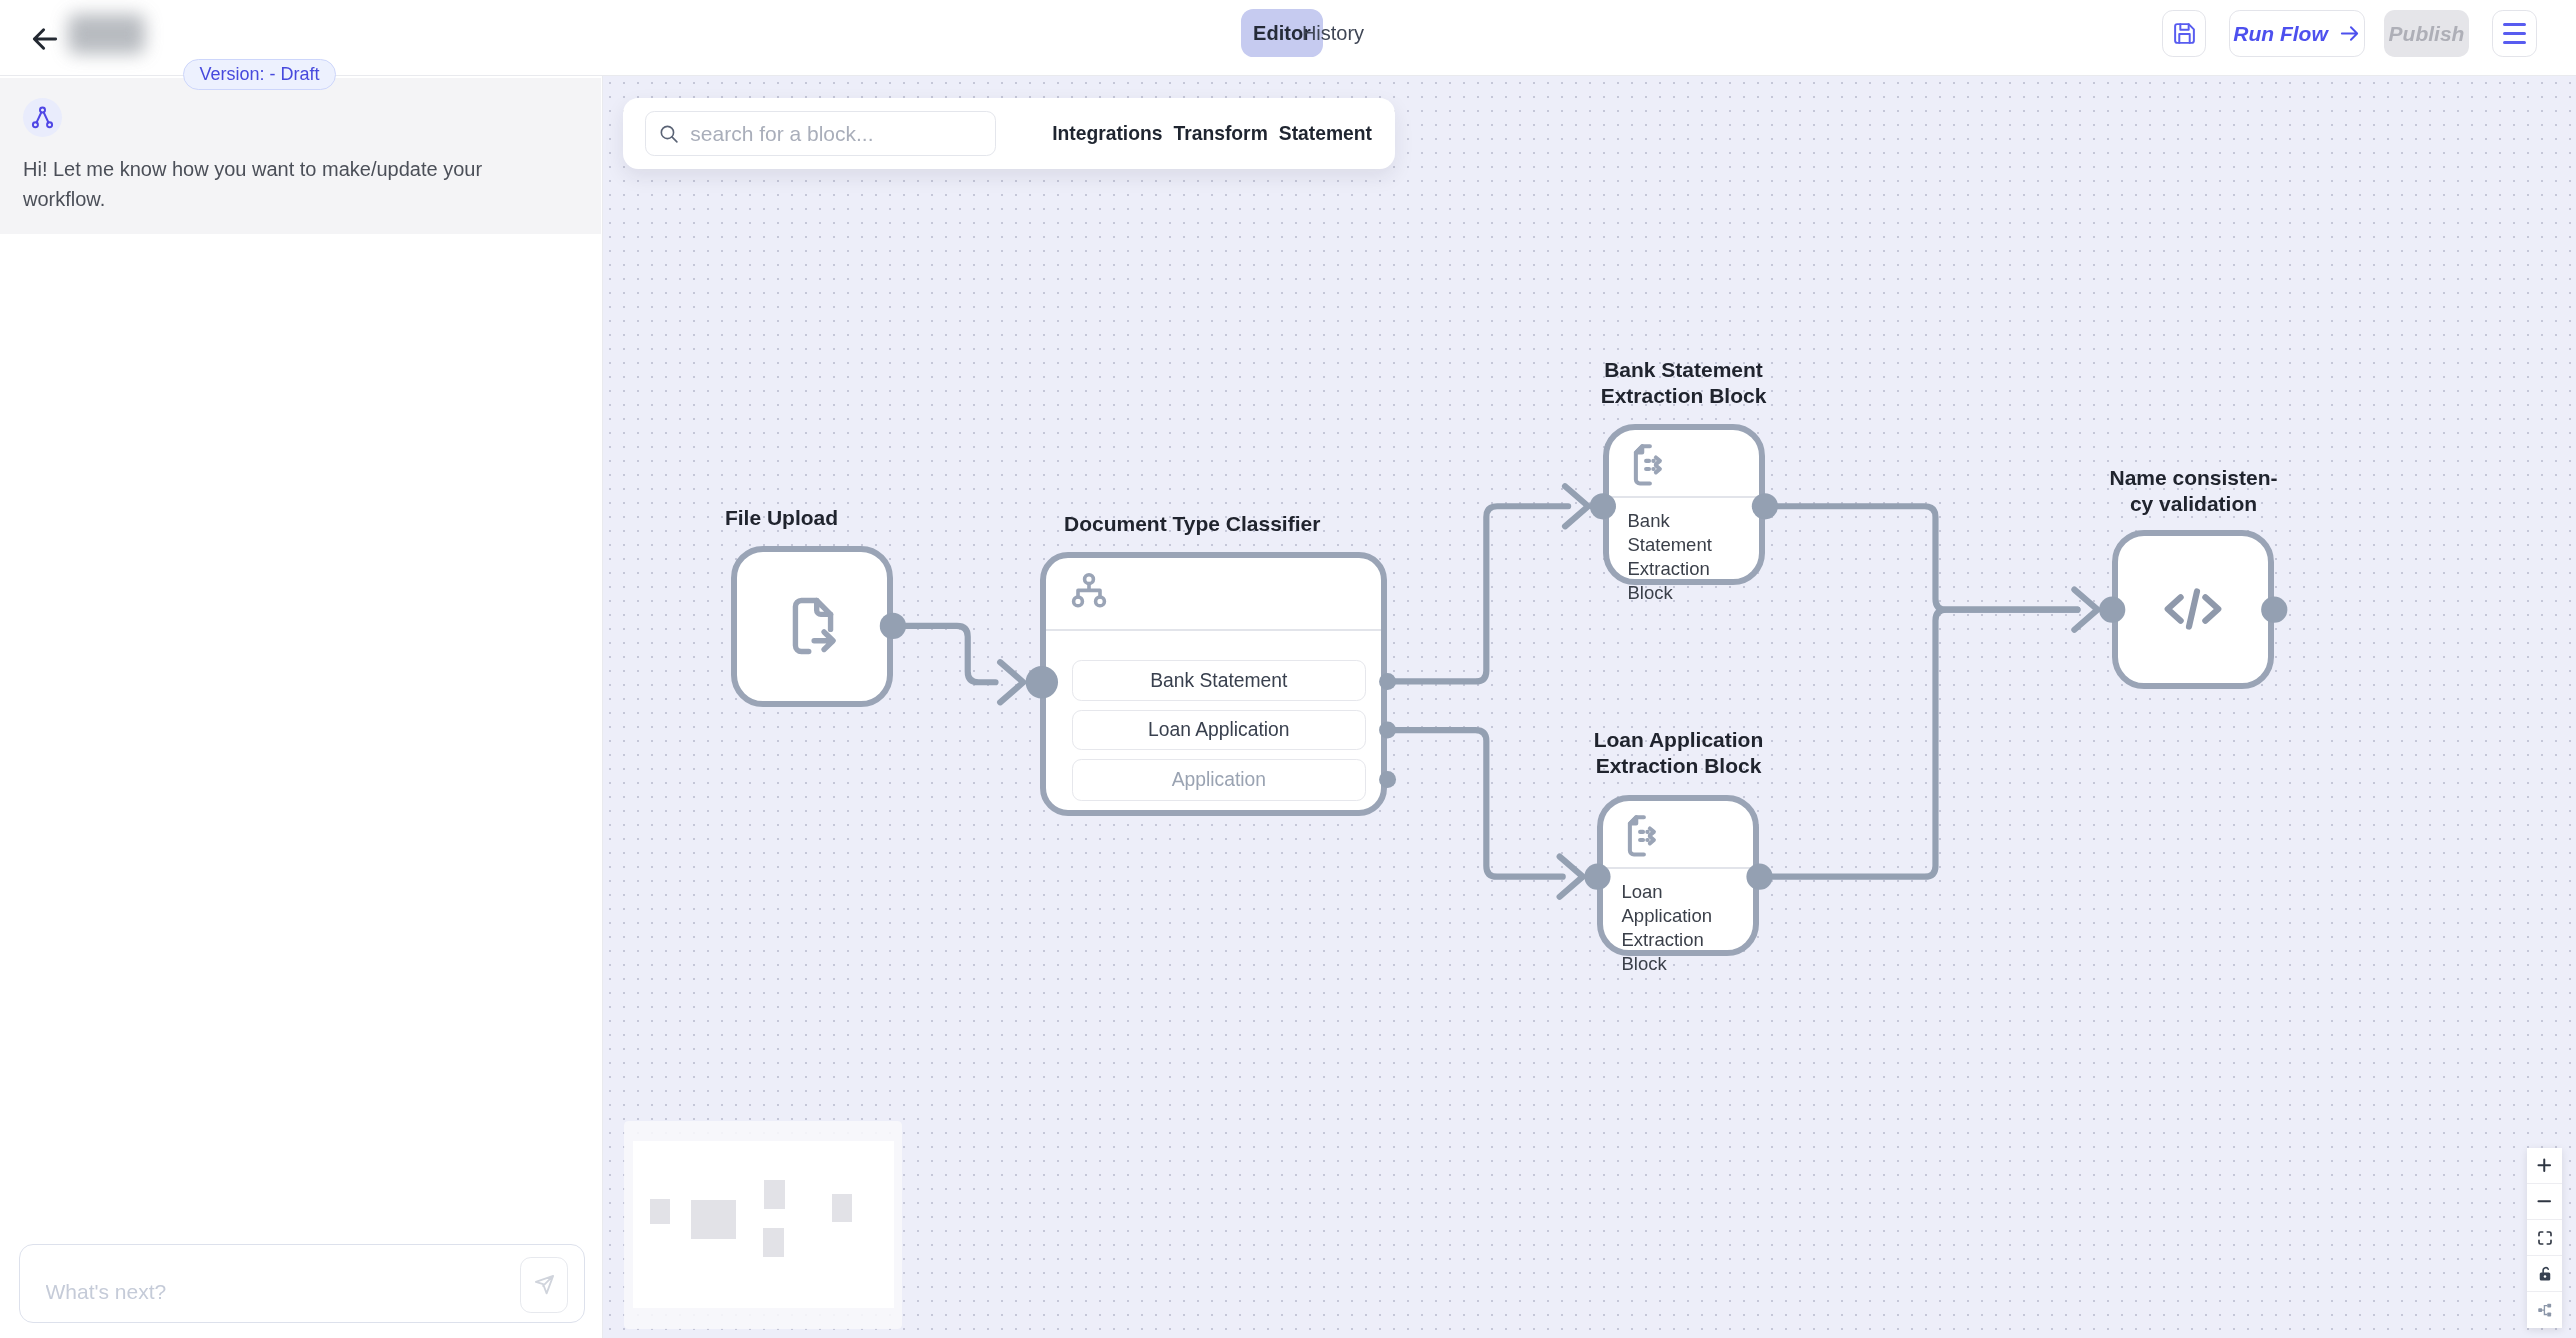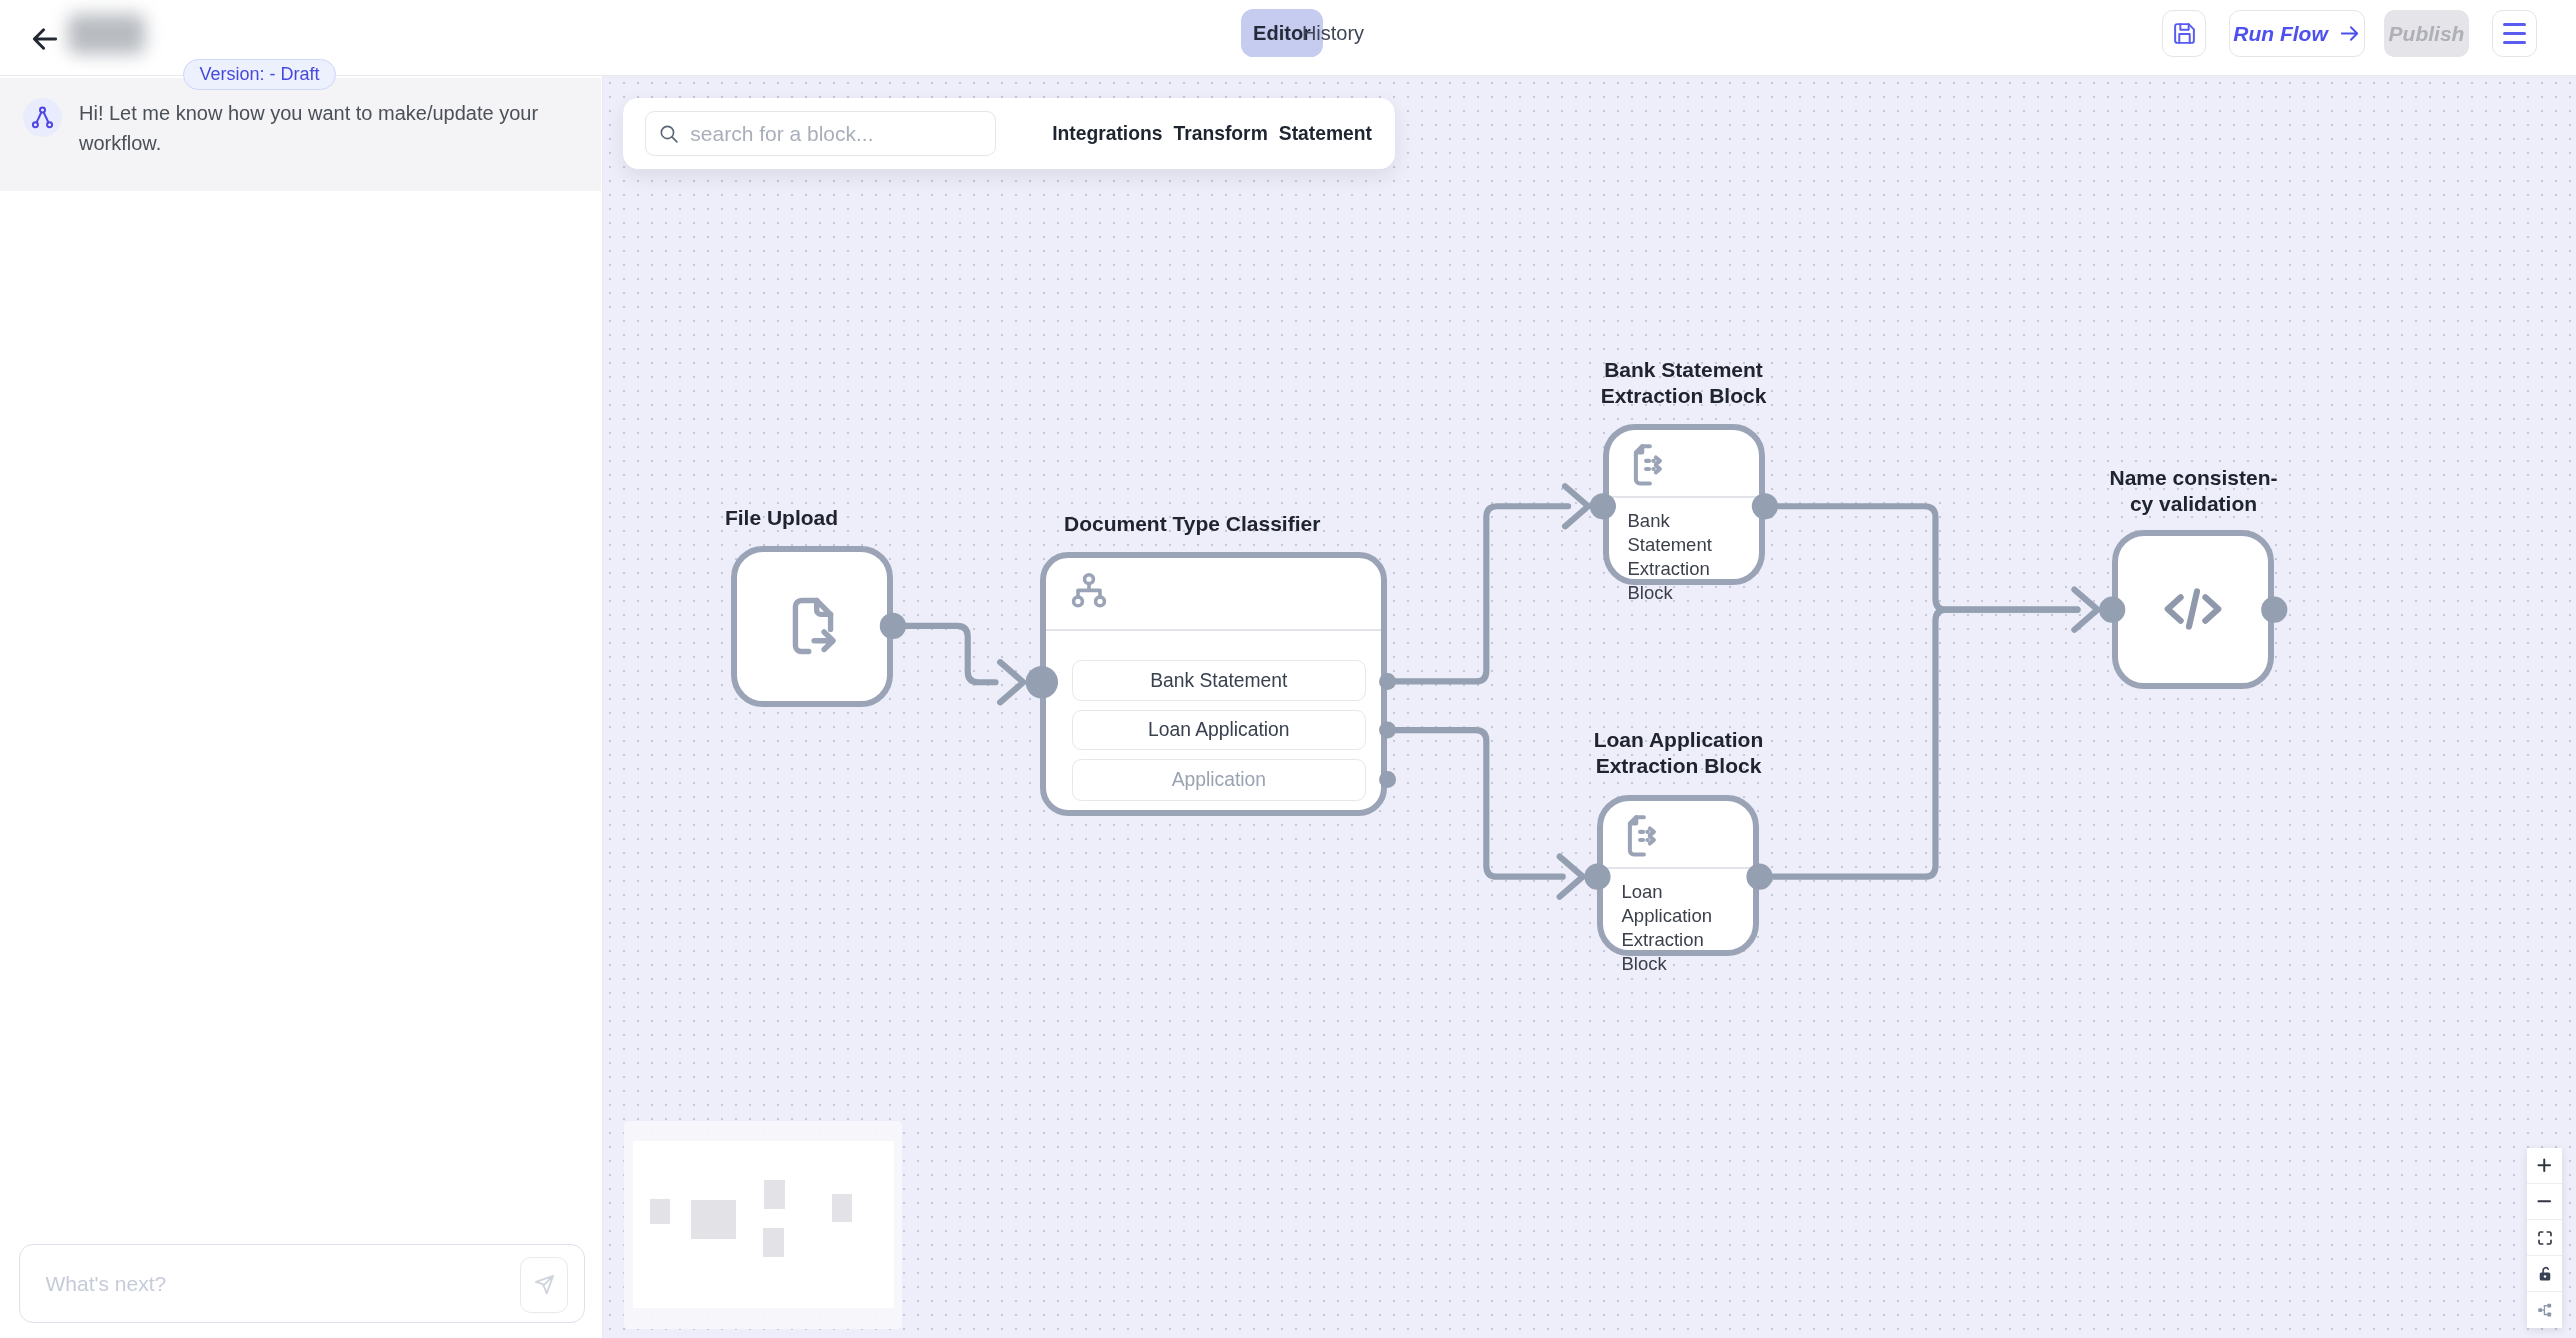--- a/index.html
+++ b/index.html
@@ -29,27 +29,27 @@
     font-size:21px; font-weight:700; }
   #publish-btn { left:2384px; width:85px; background:#e5e5e9; border:none;
     color:#aeafb7; font-size:21px; font-weight:700; }
   #menu-btn { left:2492px; width:45px; flex-direction:column; gap:6.2px; }
   #menu-btn span { display:block; width:23px; height:3.1px; border-radius:1.5px; background:#585cf0; }
 
   
   #sidebar { position:absolute; left:0; top:76px; width:603px; height:1263px;
     background:#fff; border-right:1.5px solid #e9eaee; z-index:10; }
   #assistant-msg { position:absolute; left:0; top:1.5px; width:601px; min-height:113px;
-    background:#f4f4f6; display:flex; gap:17px; padding:20px 23px; align-items:flex-start; }
+    background:#f4f4f6; display:flex; gap:17px; padding:20px 23px; align-items:flex-start;flex-direction:column; }
   #assistant-avatar { flex:0 0 39px; width:39px; height:39px; border-radius:50%;
     background:#e9ecfc; display:flex; align-items:center; justify-content:center; }
   #assistant-text { font-size:20px; color:#4b4f58; line-height:30px; max-width:478px; }
   #chat-inputbox { position:absolute; left:18.5px; top:1168px; width:566px; height:79px;
     border:1.5px solid #dde1ec; border-radius:14px; background:#fff; }
-  #chat-input { position:absolute; left:26px; top:0; width:432px; height:100%;
+  #chat-input { position:absolute; left:26px; top:8px; width:432px; height:100%;
     border:none; outline:none; font-size:21px; color:#4b4f58; background:transparent;
     font-family:"Liberation Sans","DejaVu Sans",sans-serif; }
   #chat-input::placeholder { color:#c5cbd8; }
   #send-btn { position:absolute; right:15.4px; top:11.6px; width:48px; height:56px;
     border:1.5px solid #e7e9ee; border-radius:10.8px; background:#fff; display:flex;
     align-items:center; justify-content:center; cursor:pointer; }
 
   
   #canvas { position:absolute; left:603px; top:76px; width:1973px; height:1263px;
     background-color:#edeef9;

